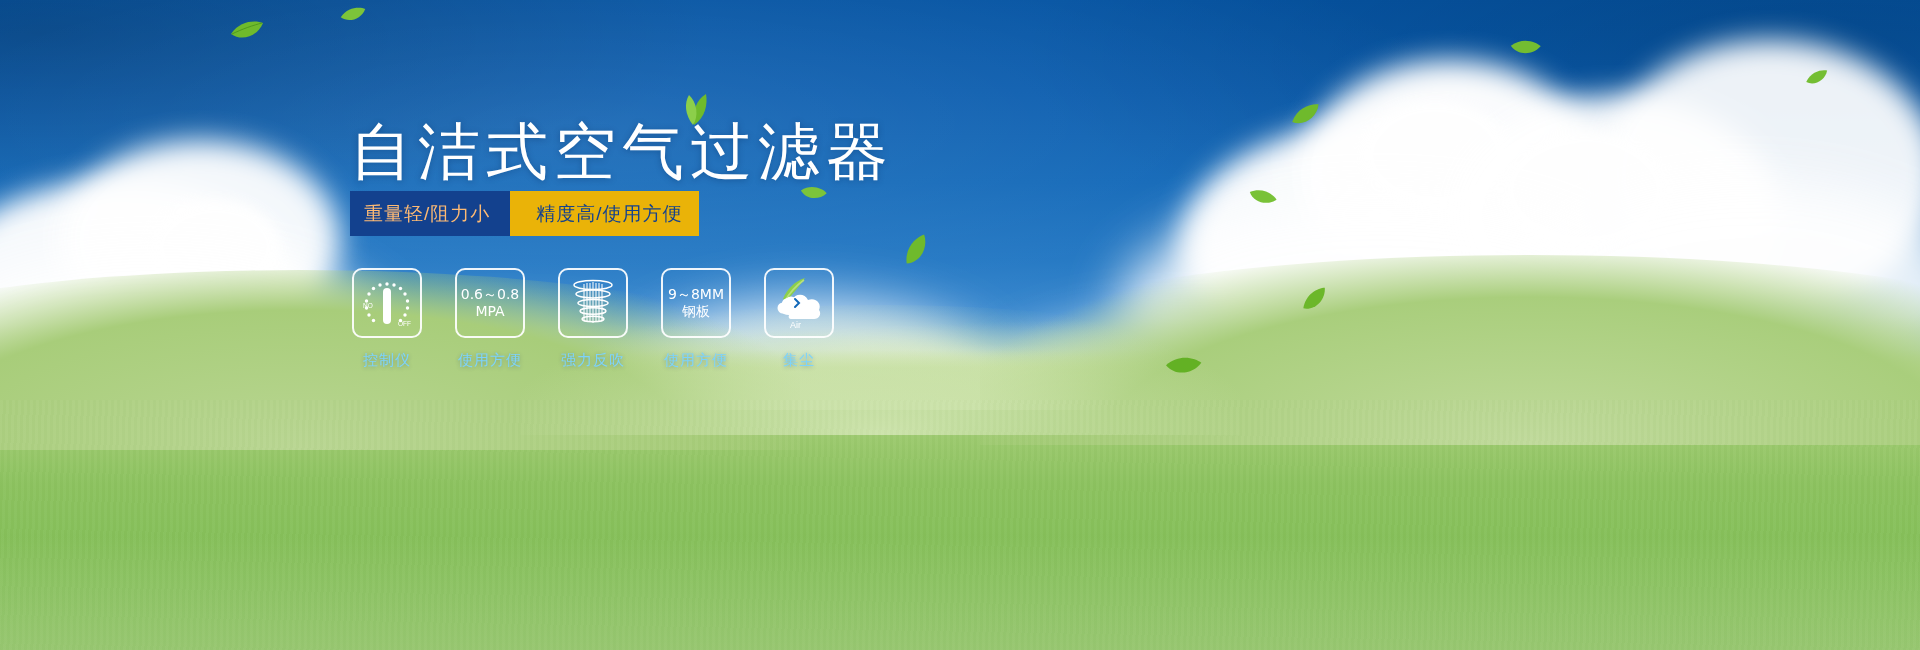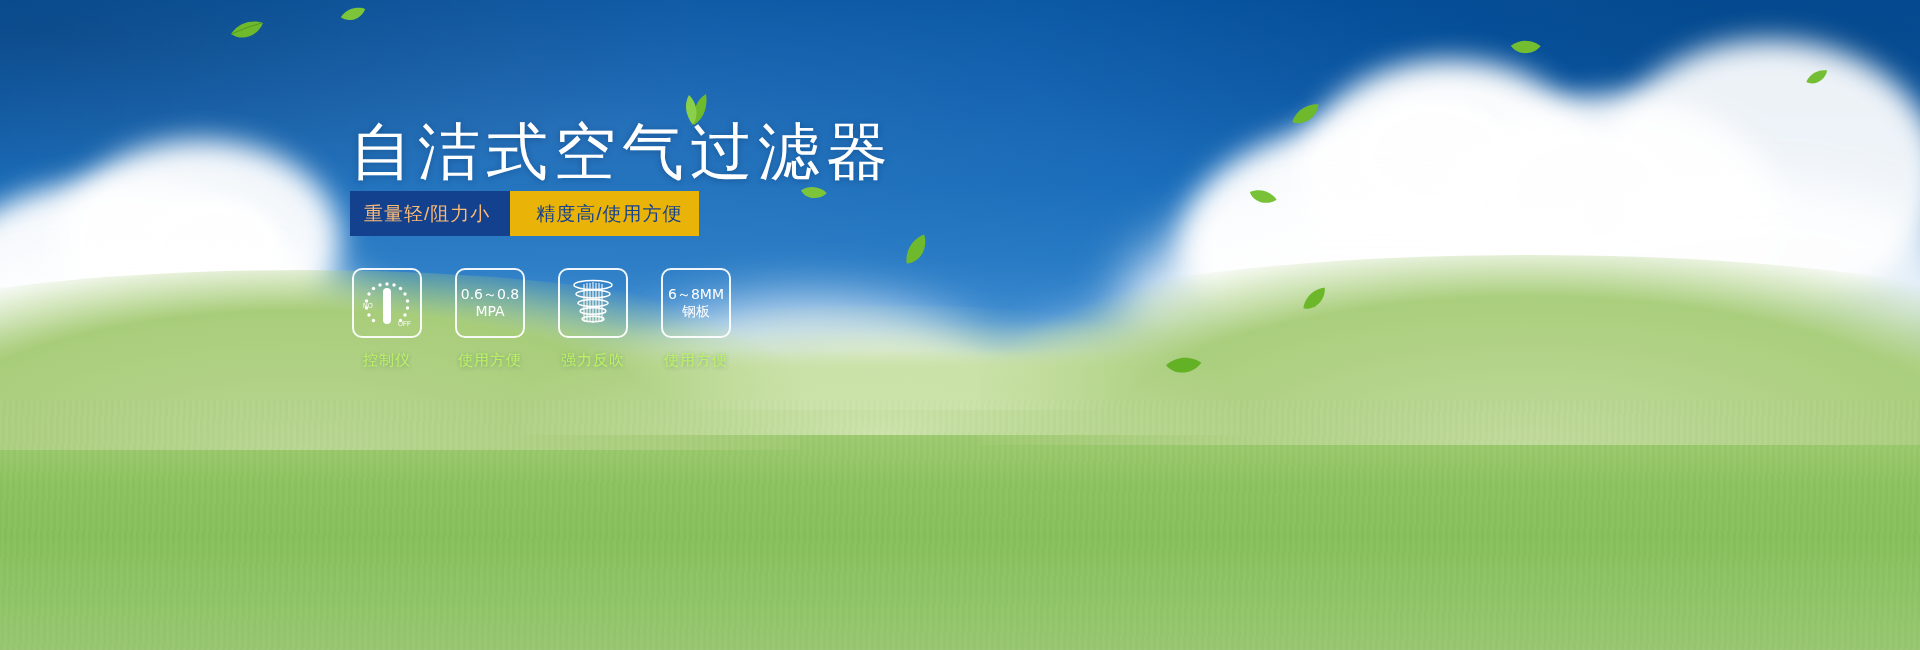--- a/index.html
+++ b/index.html
@@ -109,21 +109,21 @@
   .ibox{
     width:70px;height:70px;border:2px solid rgba(255,255,255,.92);
     border-radius:10px;display:flex;align-items:center;justify-content:center;
     box-sizing:border-box;position:relative;
   }
   .ibox .txt{
     color:#fff;font-size:14px;line-height:17px;text-align:center;
     font-family:"DejaVu Sans","Liberation Sans",sans-serif;letter-spacing:0px;
   }
   .icap{
-    margin-top:13px;color:#bef264;font-size:15px;white-space:nowrap;
+    margin-top:13px;color:#7dd3fc;font-size:15px;white-space:nowrap;
     letter-spacing:1px;text-shadow:0 1px 4px rgba(0,40,90,.3);
   }
 
   
   .fleaf{position:absolute;}
 </style>
 </head>
 <body>
 
 <div id="banner">
@@ -292,23 +292,38 @@
               <line x1="33" y1="7" x2="33" y2="44"></line>
             </g>
           </svg>
         </div>
         <div class="icap">强力反吹</div>
       </div>
 
       <div class="icell">
         <div class="ibox">
           <div class="txt">
-            <div>6～8MM</div>
+            <div>9～8MM</div>
             <div>钢板</div>
           </div>
         </div>
         <div class="icap">使用方便</div>
       </div>
 
+      <div class="icell">
+        <div class="ibox">
+          <svg width="60" height="56" viewBox="0 0 60 56">
+            <path d="M14 24 C18 14 26 6 36 3 C30 12 24 18 18 26 Z" fill="#8ccf4a"></path>
+            <path d="M16 26 C21 17 28 10 35 5" stroke="#b7e07c" stroke-width="1.6" fill="none"></path>
+            <path d="M20 40 C12 40 9 34 13 30 C12 24 19 21 23 25 C26 18 36 18 39 25
+                     C47 22 53 29 50 35 C53 39 50 44 45 44 L22 44 C20 44 19 42 20 40 Z" fill="#ffffff"></path>
+            <circle cx="14" cy="33" r="5.5" fill="#ffffff"></circle>
+            <circle cx="22" cy="28" r="6.5" fill="#ffffff"></circle>
+            <path d="M26 24 l4 4 l-4 4" stroke="#1268b8" stroke-width="2" fill="none" stroke-linecap="round"></path>
+            <text x="21" y="53" font-size="9" fill="#ffffff" font-family="Liberation Sans, sans-serif">Air</text>
+          </svg>
+        </div>
+        <div class="icap">集尘</div>
+      </div>
 
     </div>
   </div>
 </div>
 
 </body></html>

